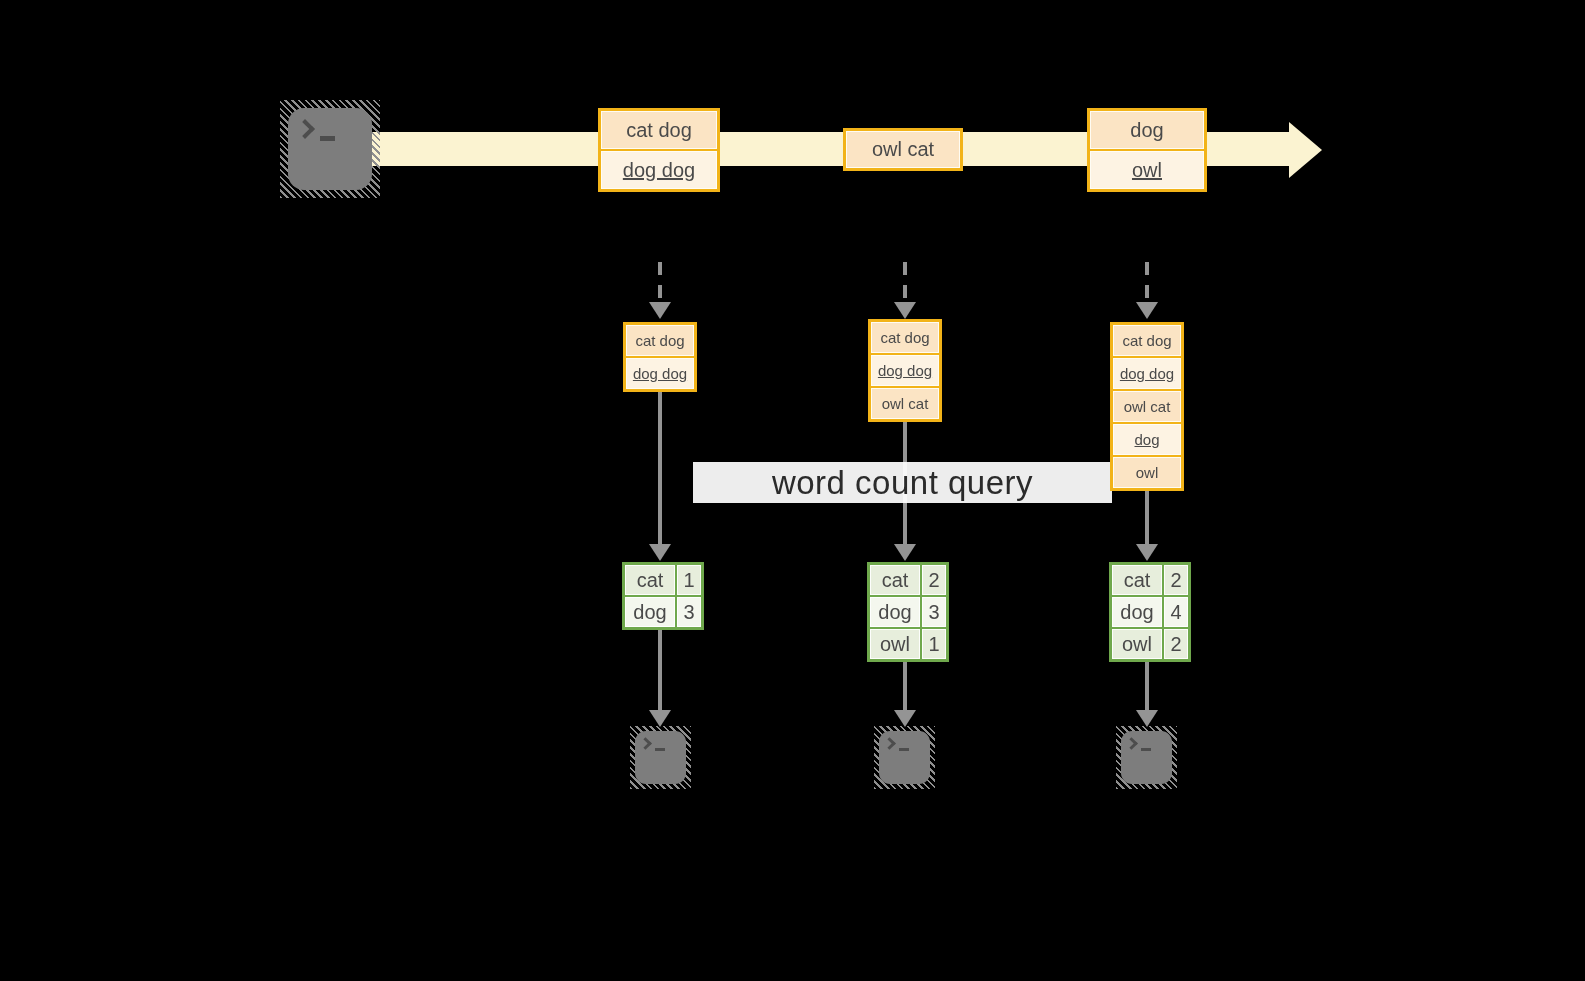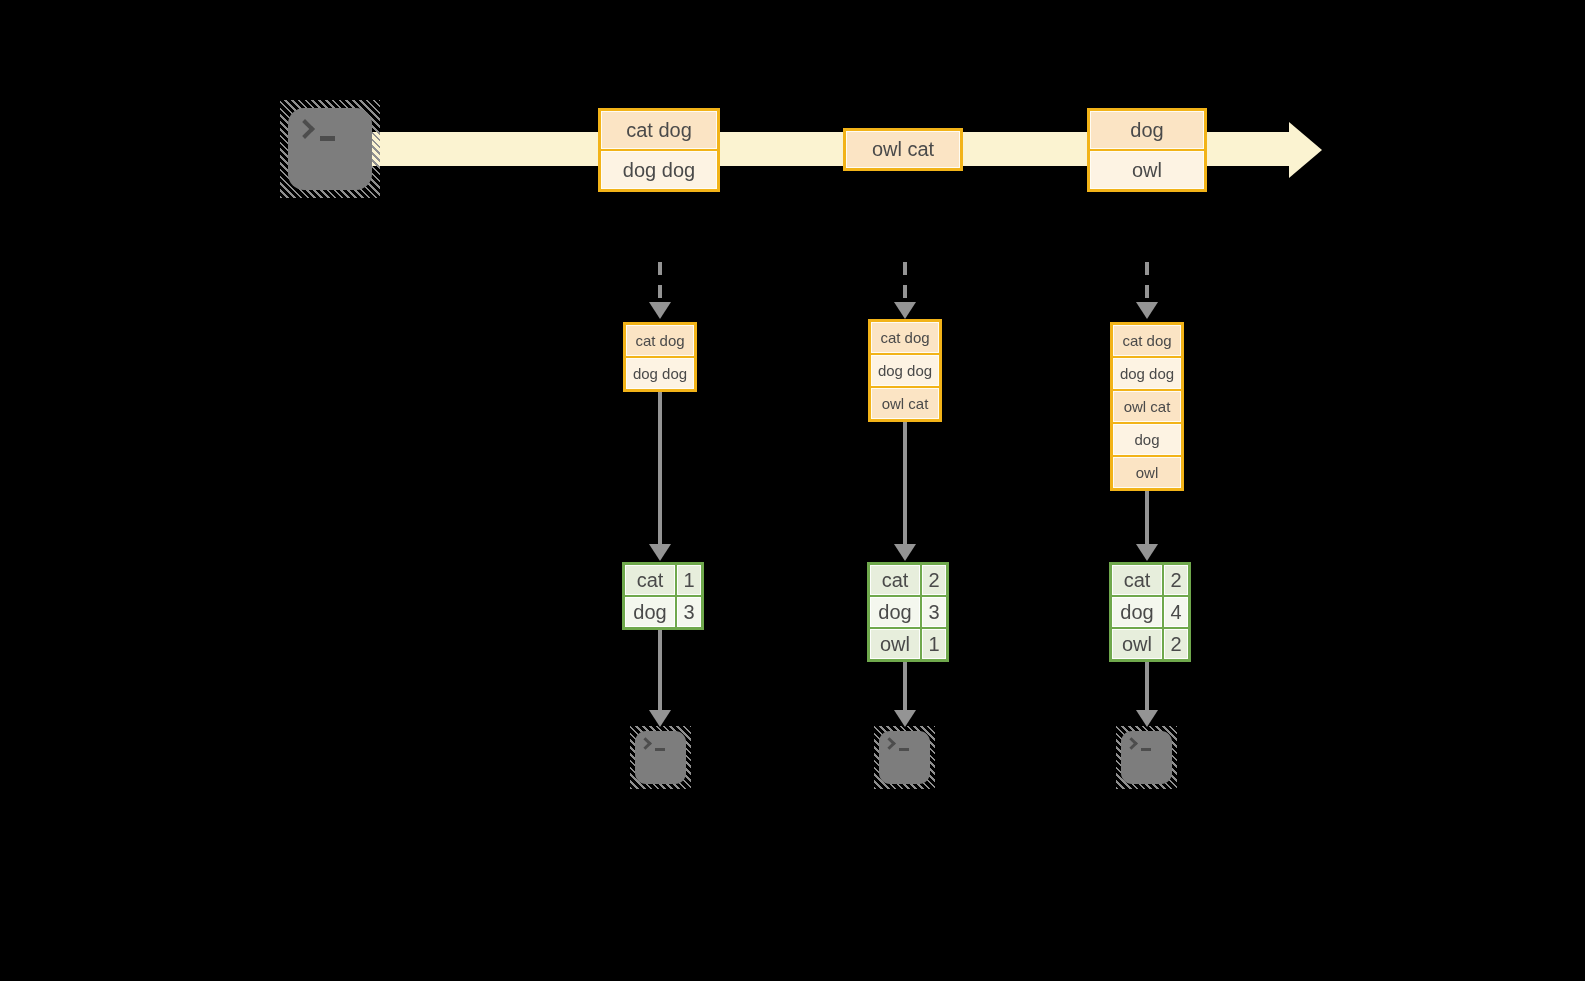--- a/index.html
+++ b/index.html
@@ -49,21 +49,21 @@
     border:3px solid var(--batch-border,#F2B318);
     background:var(--batch-border,#F2B318);
     display:grid;grid-auto-rows:1fr;gap:2px;z-index:3;
   }
   .ocell{
     display:flex;align-items:center;justify-content:center;
     border:1px solid rgba(255,253,246,.95);
     color:var(--text-dark,#4a4a4a);
   }
   .ocell.dark{background:var(--batch-fill-dark,#FBE4C4);}
-  .ocell.light{background:var(--batch-fill-light,#FDF3E3);}
+  .ocell.light{background:var(--batch-fill-light,#FDF3E3);text-decoration:underline;}
   .batch .ocell{height:36px;font-size:20px;}
   .batch.single .ocell{height:35px;}
   .state .ocell{height:29px;font-size:15px;}
   
   .vline{position:absolute;width:4px;background:var(--arrow-gray,#949494);z-index:1;}
   .vdash{
     position:absolute;width:4px;z-index:1;
     background:repeating-linear-gradient(to bottom,var(--arrow-gray,#949494) 0 13px,transparent 13px 23px);
   }
   .ahead{
@@ -148,20 +148,23 @@
     <div class="ocell dark">owl</div>
   </div>
 
   <div class="vline" style="left:658px;top:386px;height:160px;"></div>
   <div class="ahead" style="left:649px;top:544px;"></div>
   <div class="vline" style="left:903px;top:414px;height:132px;"></div>
   <div class="ahead" style="left:894px;top:544px;"></div>
   <div class="vline" style="left:1145px;top:479px;height:67px;"></div>
   <div class="ahead" style="left:1136px;top:544px;"></div>
 
+  <div class="query-band">
+    <span class="query-label">word count query</span>
+  </div>
 
   <div class="gtable" style="left:622px;top:562px;">
     <div class="gcell dark">cat</div>
     <div class="gcell dark">1</div>
     <div class="gcell light">dog</div>
     <div class="gcell light">3</div>
   </div>
   <div class="gtable" style="left:867px;top:562px;">
     <div class="gcell dark">cat</div>
     <div class="gcell dark">2</div>

